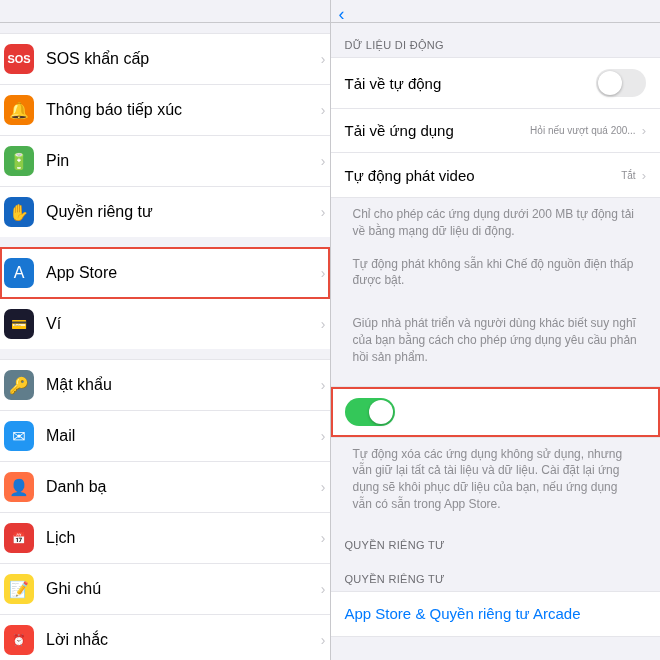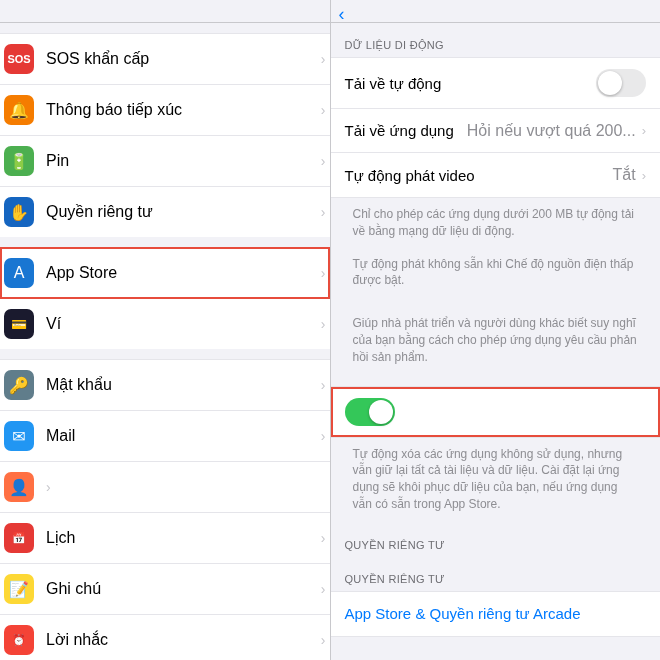--- a/index.html
+++ b/index.html
@@ -167,21 +167,21 @@
       border-bottom: none;
     }
 
     .right-item-label {
       flex: 1;
       font-size: 15px;
       color: #000;
     }
 
     .right-item-value {
-      font-size: 16px;
+      font-size: 10px;
       color: #8e8e93;
       margin-right: 6px;
     }
 
     .right-item-chevron {
       color: #c7c7cc;
       font-size: 13px;
     }
 
     .toggle {
@@ -318,20 +318,21 @@
           <span class="item-label">Mật khẩu</span>
           <span class="item-chevron">›</span>
         </div>
         <div class="settings-item">
           <div class="item-icon icon-mail">✉</div>
           <span class="item-label">Mail</span>
           <span class="item-chevron">›</span>
         </div>
         <div class="settings-item">
           <div class="item-icon icon-contacts">👤</div>
+          <span class="item-label">Danh bạ</span>
           <span class="item-chevron">›</span>
         </div>
         <div class="settings-item">
           <div class="item-icon icon-calendar">📅</div>
           <span class="item-label">Lịch</span>
           <span class="item-chevron">›</span>
         </div>
         <div class="settings-item">
           <div class="item-icon icon-notes">📝</div>
           <span class="item-label">Ghi chú</span>

